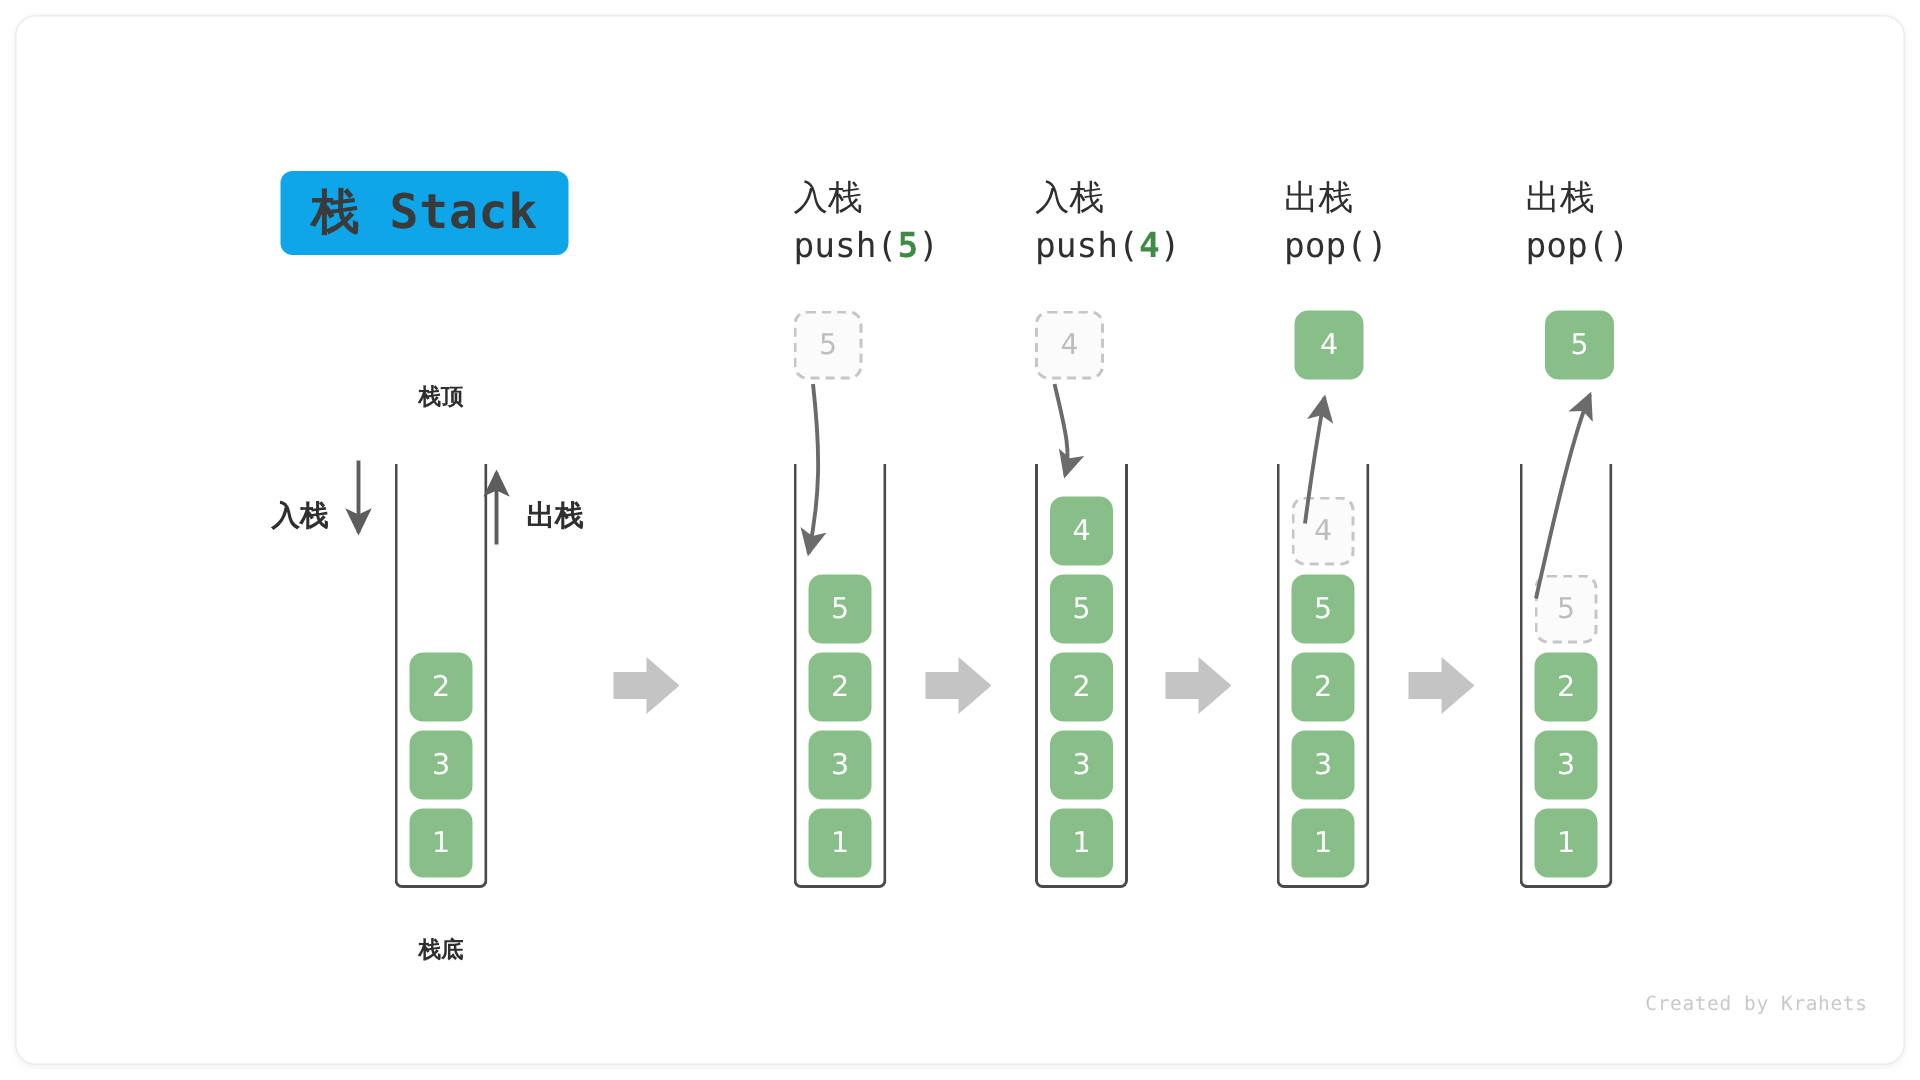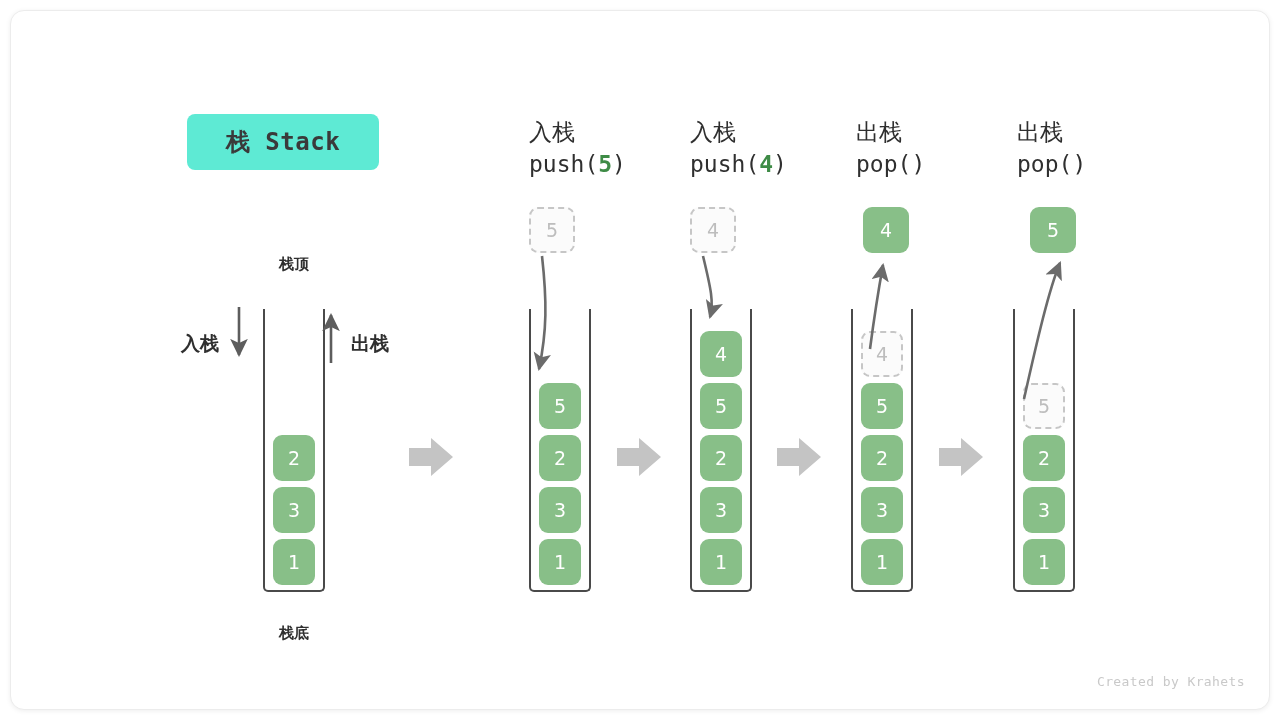--- a/index.html
+++ b/index.html
@@ -31,28 +31,28 @@
     width: 1258px;
     height: 698px;
   }
   
   #title-badge {
     position: absolute;
     left: 176px;
     top: 103px;
     width: 192px;
     height: 56px;
-    background: #5eead4;
+    background: #0ea5e9;
     border-radius: 8px;
     display: flex;
     align-items: center;
     justify-content: center;
     color: #3a3a3a;
     font-family: "DejaVu Sans Mono", "Liberation Mono", monospace;
-    font-size: 24px;
+    font-size: 32px;
     font-weight: bold;
     letter-spacing: 0.5px;
   }
   
   .col-head {
     position: absolute;
     color: #2f2f2f;
     line-height: 1.38;
     white-space: nowrap;
   }
@@ -153,21 +153,21 @@
   #overlay {
     position: absolute;
     left: 0; top: 0;
     width: 1258px;
     height: 698px;
     pointer-events: none;
   }
   #footer {
     position: absolute;
     right: 24px;
-    bottom: 20px;
+    bottom: 32px;
     font-family: "DejaVu Sans Mono", "Liberation Mono", monospace;
     font-size: 13px;
     color: #c9c9c9;
     letter-spacing: 0.4px;
   }
 </style>
 </head>
 <body>
 
 <div id="card">

